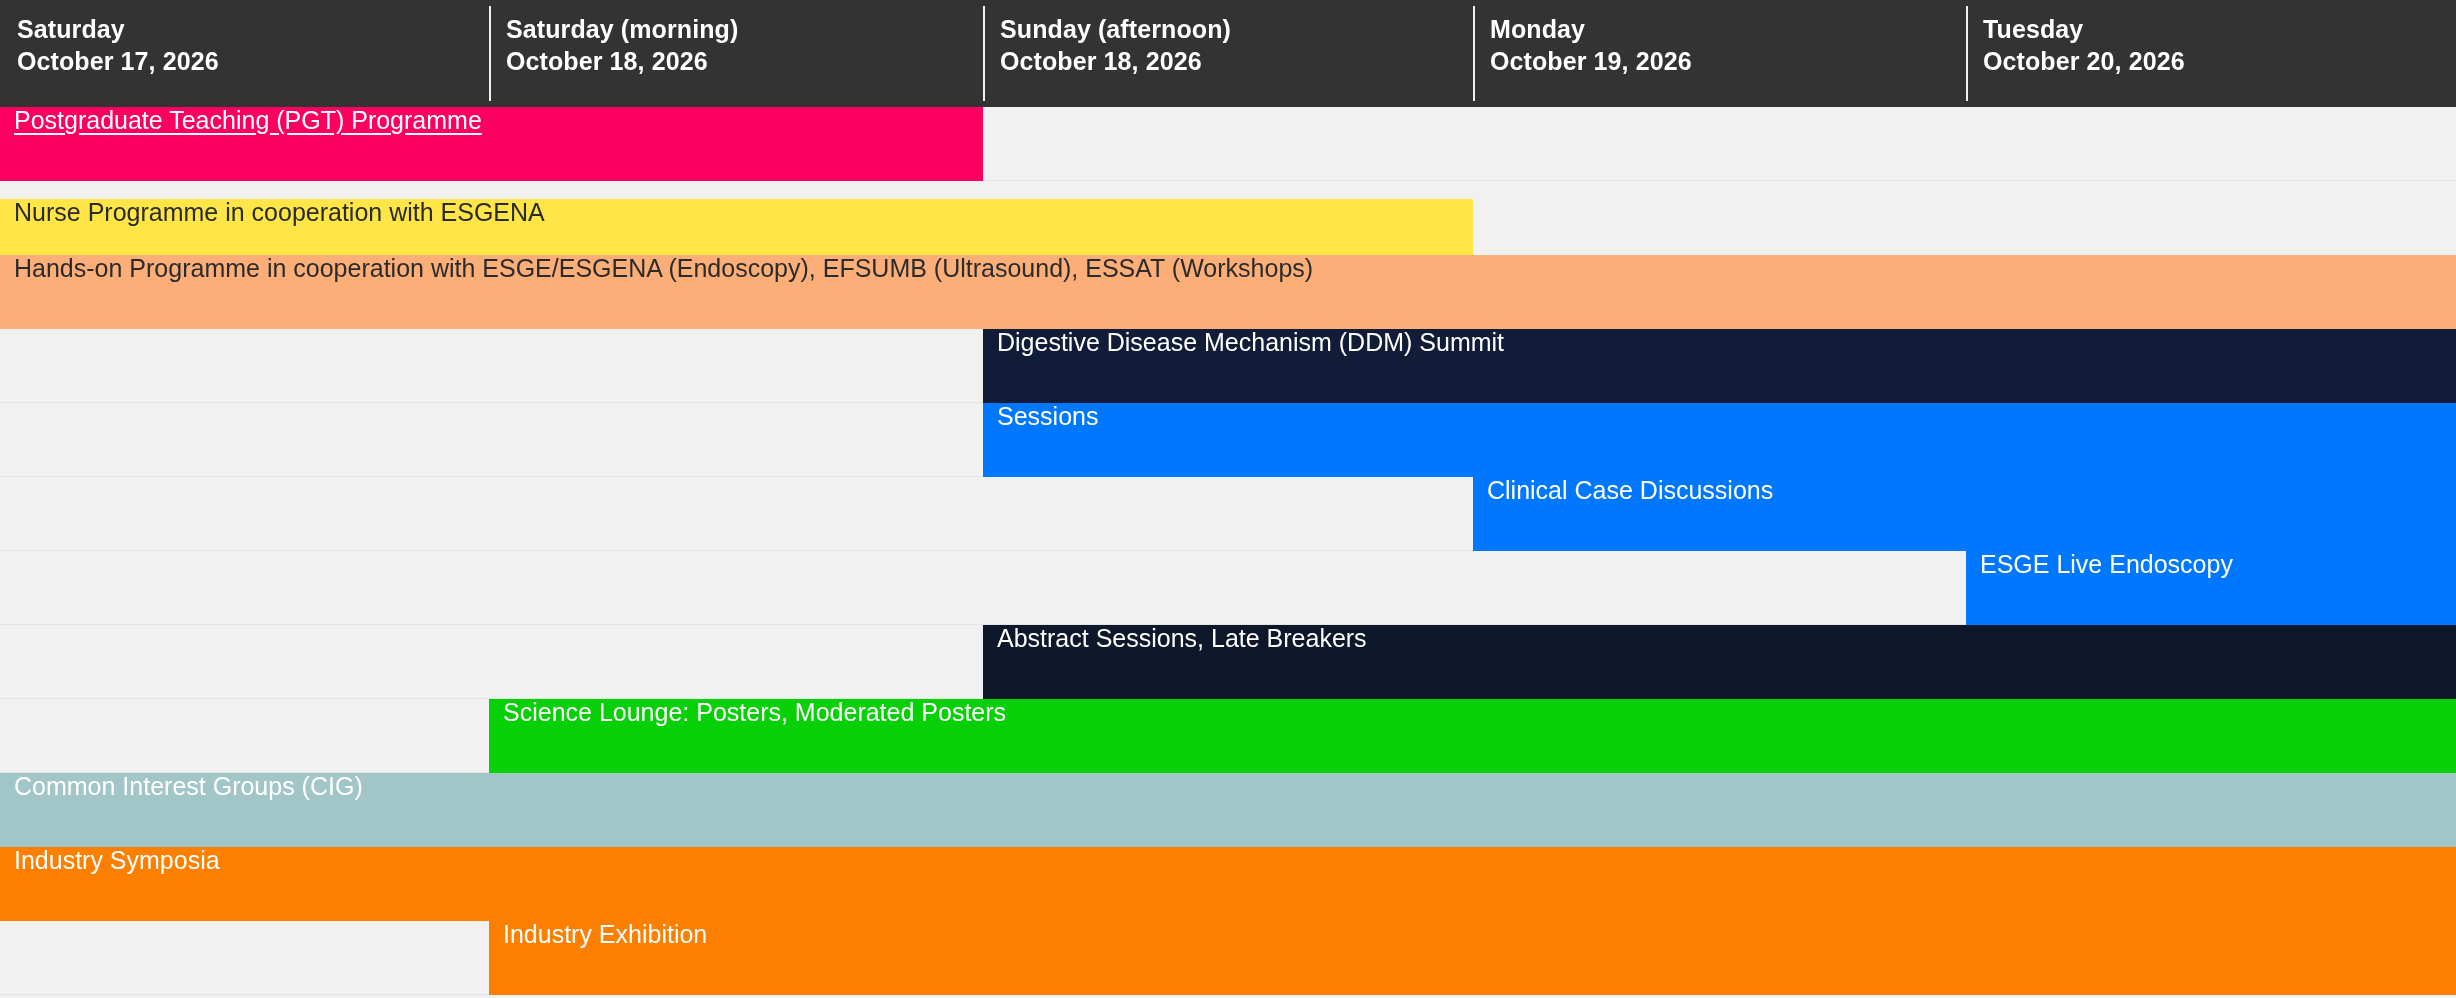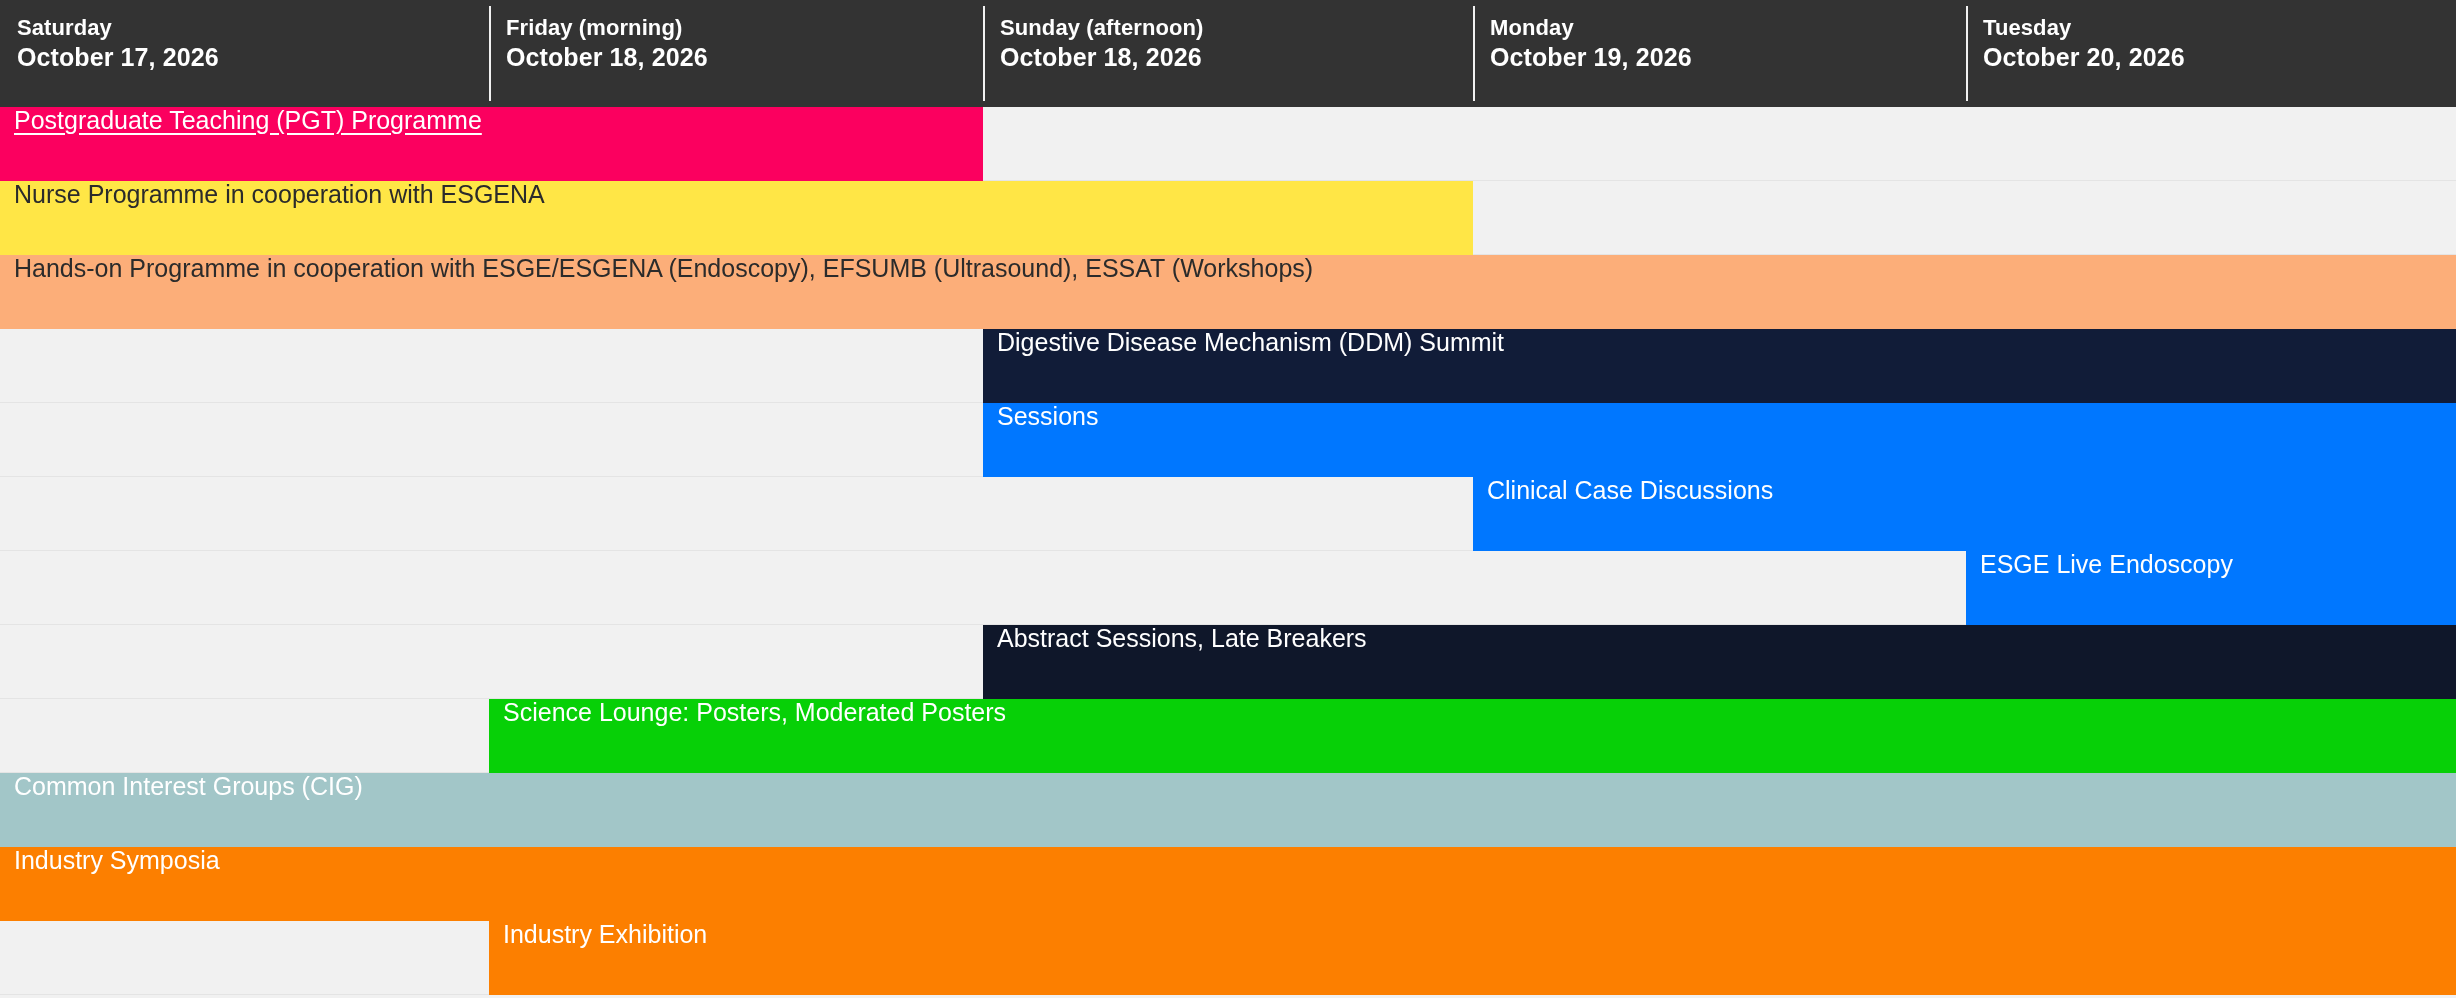--- a/index.html
+++ b/index.html
@@ -43,21 +43,21 @@
   .day-header + .day-header::before {
     content: "";
     position: absolute;
     left: 0;
     top: 6px;
     bottom: 6px;
     width: 2px;
     background: #f1f1f1;
   }
   .day-name {
-    font-size: 22px;
+    font-size: 25px;
     font-weight: bold;
     line-height: 1.27;
     letter-spacing: 0.1px;
     white-space: nowrap;
   }
   .day-date {
     font-size: 25px;
     font-weight: bold;
     line-height: 1.27;
     letter-spacing: 0.1px;
@@ -102,21 +102,21 @@
 <body>
 
 <div id="schedule">
 
   <div class="day-header-row">
       <div class="day-header" style="width: 489px;">
         <div class="day-name">Saturday</div>
         <div class="day-date">October 17, 2026</div>
       </div>
       <div class="day-header" style="width: 494px;">
-        <div class="day-name">Friday (morning)</div>
+        <div class="day-name">Saturday (morning)</div>
         <div class="day-date">October 18, 2026</div>
       </div>
       <div class="day-header" style="width: 490px;">
         <div class="day-name">Sunday (afternoon)</div>
         <div class="day-date">October 18, 2026</div>
       </div>
       <div class="day-header" style="width: 493px;">
         <div class="day-name">Monday</div>
         <div class="day-date">October 19, 2026</div>
       </div>
@@ -125,21 +125,21 @@
         <div class="day-date">October 20, 2026</div>
       </div>
     </div>
 
   <div class="grid-body">
       <div class="track-row" style="top: 0px;">
         <div class="bar light-text underline" style="left: 0px; width: 983px; background: rgb(251, 0, 95);">
           <span>Postgraduate Teaching (PGT) Programme</span>
         </div>
       </div>
-      <div class="track-row" style="top: 74px; padding-left: 8px;">
+      <div class="track-row" style="top: 92px; padding-left: 8px;">
         <div class="bar dark-text" style="left: 0px; width: 1473px; background: rgb(255, 230, 70);">
           <span>Nurse Programme in cooperation with ESGENA</span>
         </div>
       </div>
       <div class="track-row" style="top: 148px;">
         <div class="bar dark-text" style="left: 0px; width: 2456px; background: rgb(252, 174, 121);">
           <span>Hands-on Programme in cooperation with ESGE/ESGENA (Endoscopy), EFSUMB (Ultrasound), ESSAT (Workshops)</span>
         </div>
       </div>
       <div class="track-row" style="top: 222px;">

